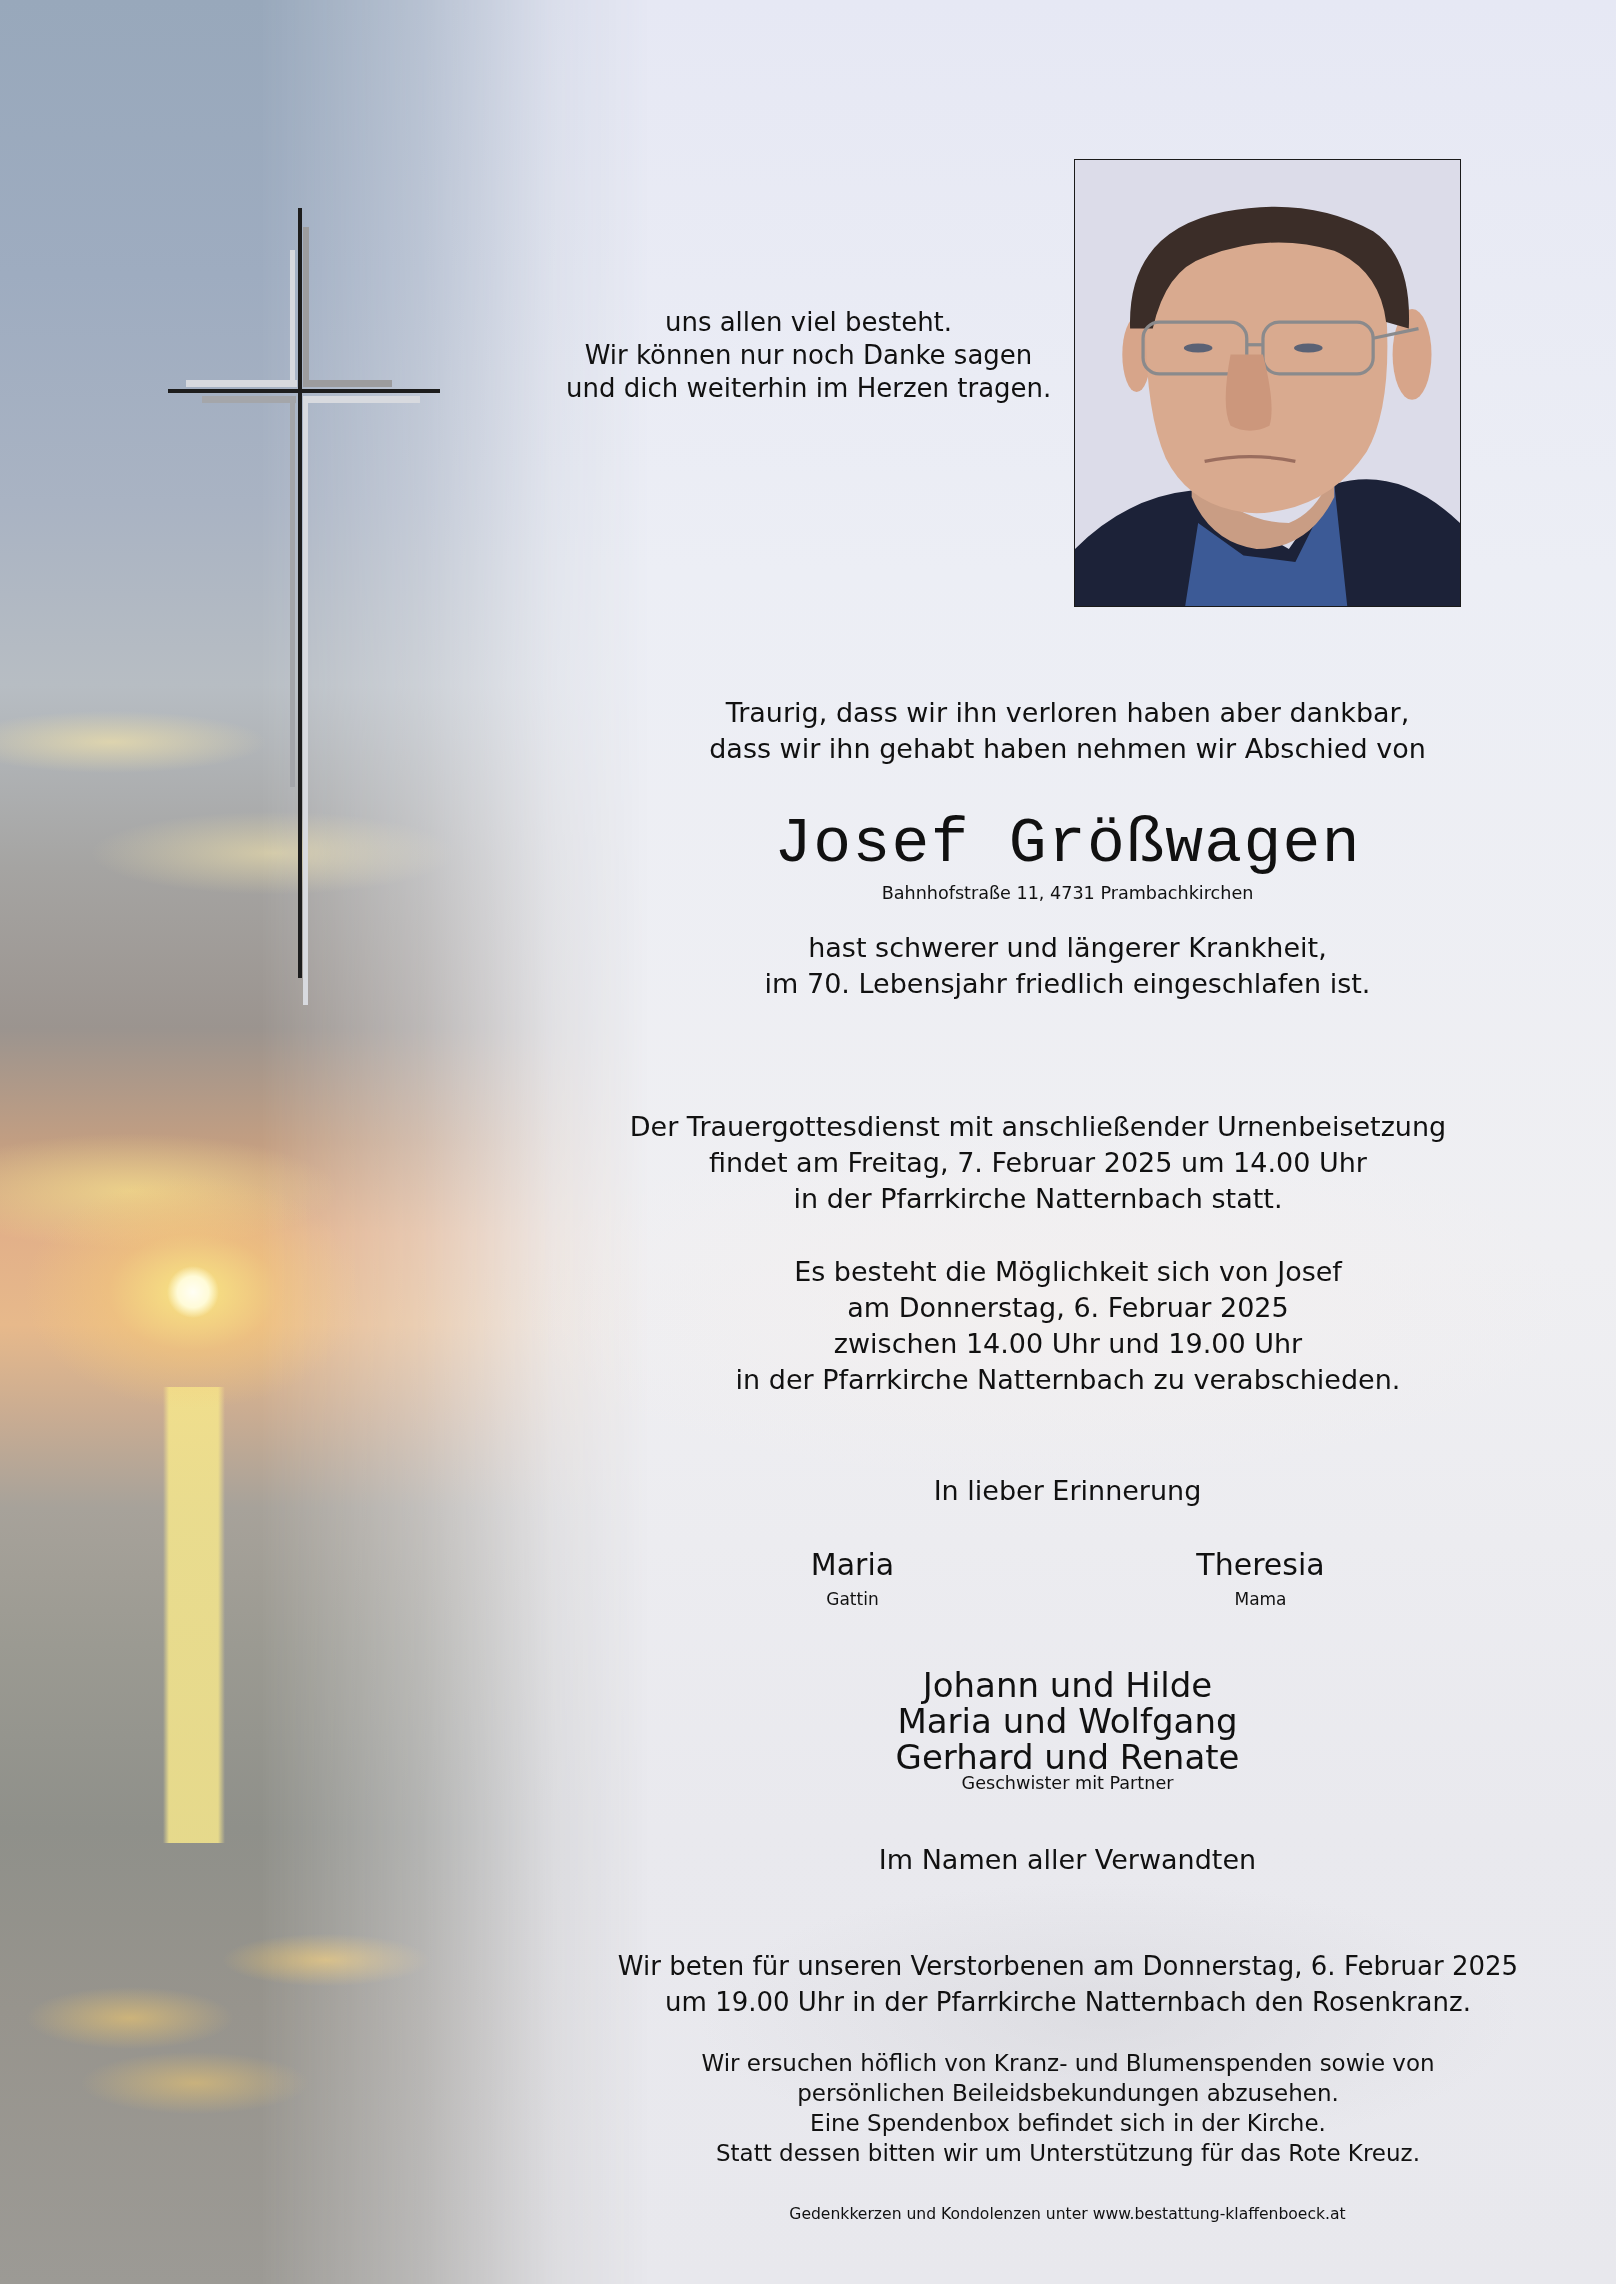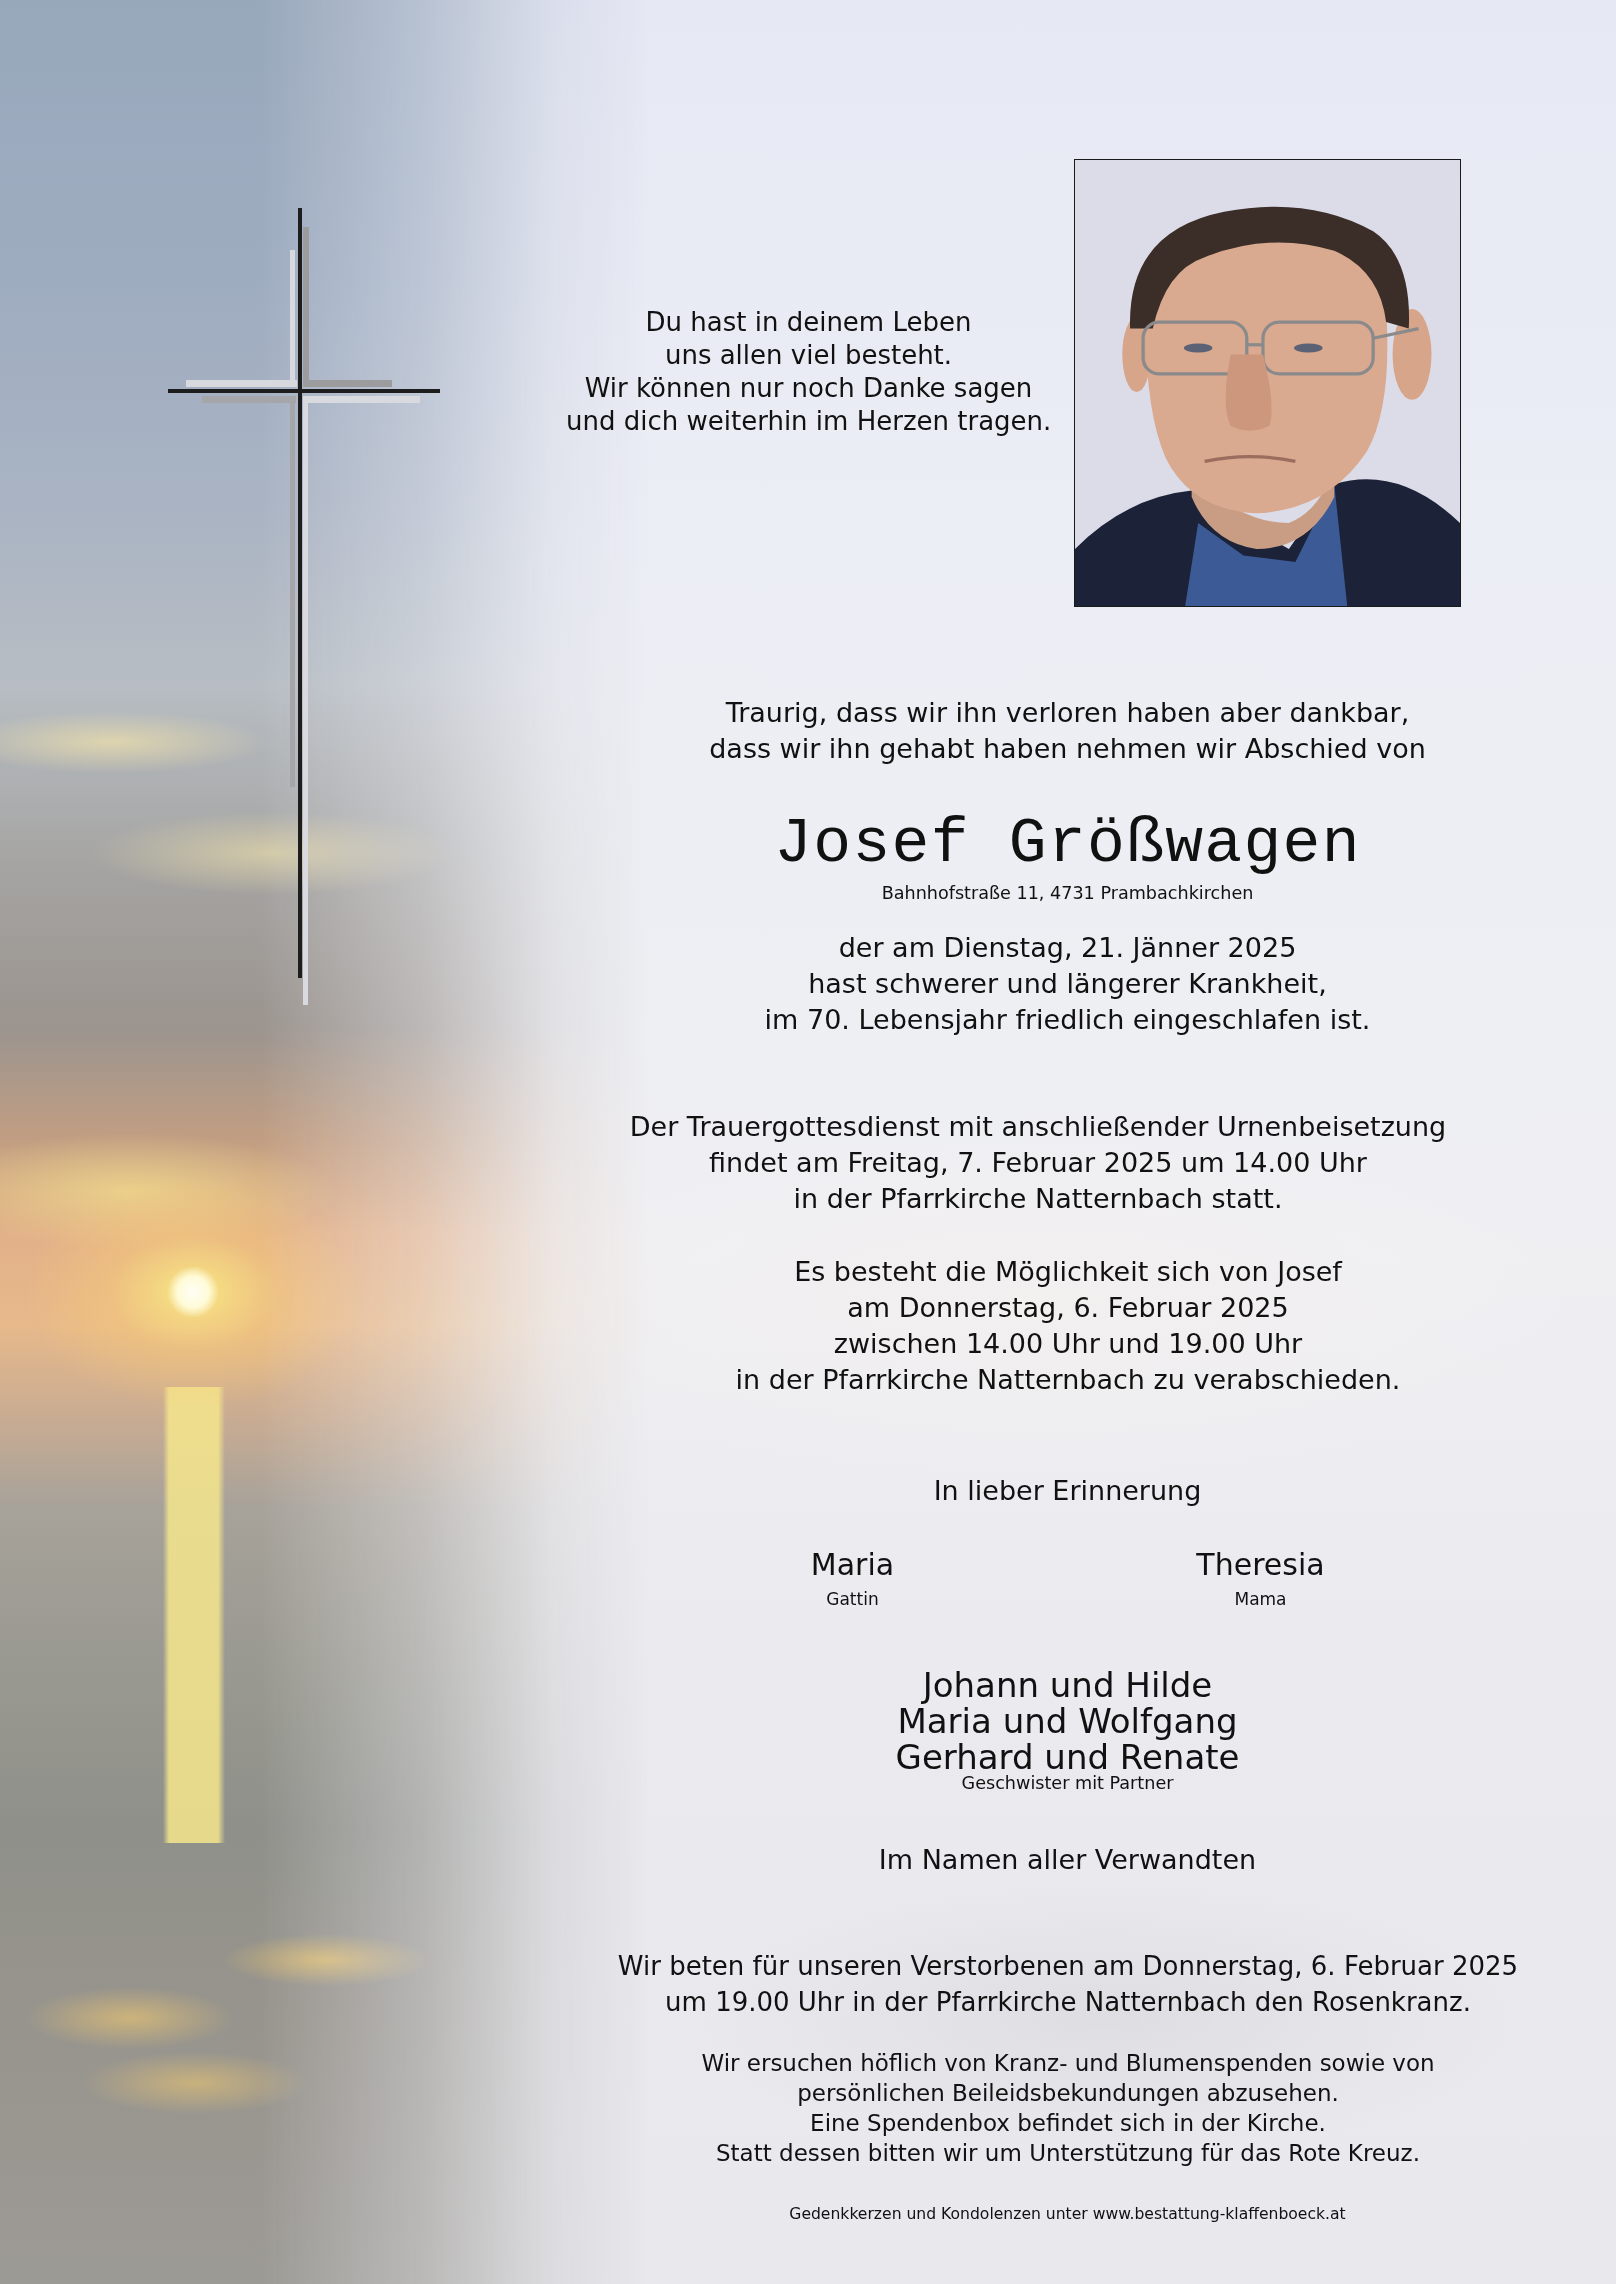--- a/index.html
+++ b/index.html
@@ -99,21 +99,20 @@
   <div class="bar c-white-v"></div>
   <div class="bar c-white-h"></div>
   <div class="bar c-gray-h"></div>
   <div class="bar c-gray-h2"></div>
   <div class="bar c-white-h2"></div>
   <div class="bar c-vert"></div>
   <div class="bar c-horiz"></div>
 </div>
 
 <div class="txt poem">
-  <div>Du hast in deinem Leben</div>
   <div>uns allen viel besteht.</div>
   <div>Wir können nur noch Danke sagen</div>
   <div>und dich weiterhin im Herzen tragen.</div>
 </div>
 
 <div class="portrait">
   <svg viewBox="0 0 594 688" preserveAspectRatio="none">
     <rect width="594" height="688" fill="#dcdce9"></rect>
 
     <path d="M0 688 L0 600 Q80 520 180 510 L260 560 L330 600 L400 500 Q500 470 594 560 L594 688 Z" fill="#1c2238"></path>
@@ -145,21 +144,20 @@
 
 <div class="txt intro">
   <div>Traurig, dass wir ihn verloren haben aber dankbar,</div>
   <div>dass wir ihn gehabt haben nehmen wir Abschied von</div>
 </div>
 
 <div class="txt name">Josef Größwagen</div>
 <div class="txt address">Bahnhofstraße 11, 4731 Prambachkirchen</div>
 
 <div class="txt death">
-  <div>der am Dienstag, 21. Jänner 2025</div>
   <div>hast schwerer und längerer Krankheit,</div>
   <div>im 70. Lebensjahr friedlich eingeschlafen ist.</div>
 </div>
 
 <div class="txt funeral">
   <div>Der Trauergottesdienst mit anschließender Urnenbeisetzung</div>
   <div>findet am Freitag, 7. Februar 2025 um 14.00 Uhr</div>
   <div>in der Pfarrkirche Natternbach statt.</div>
 </div>
 

